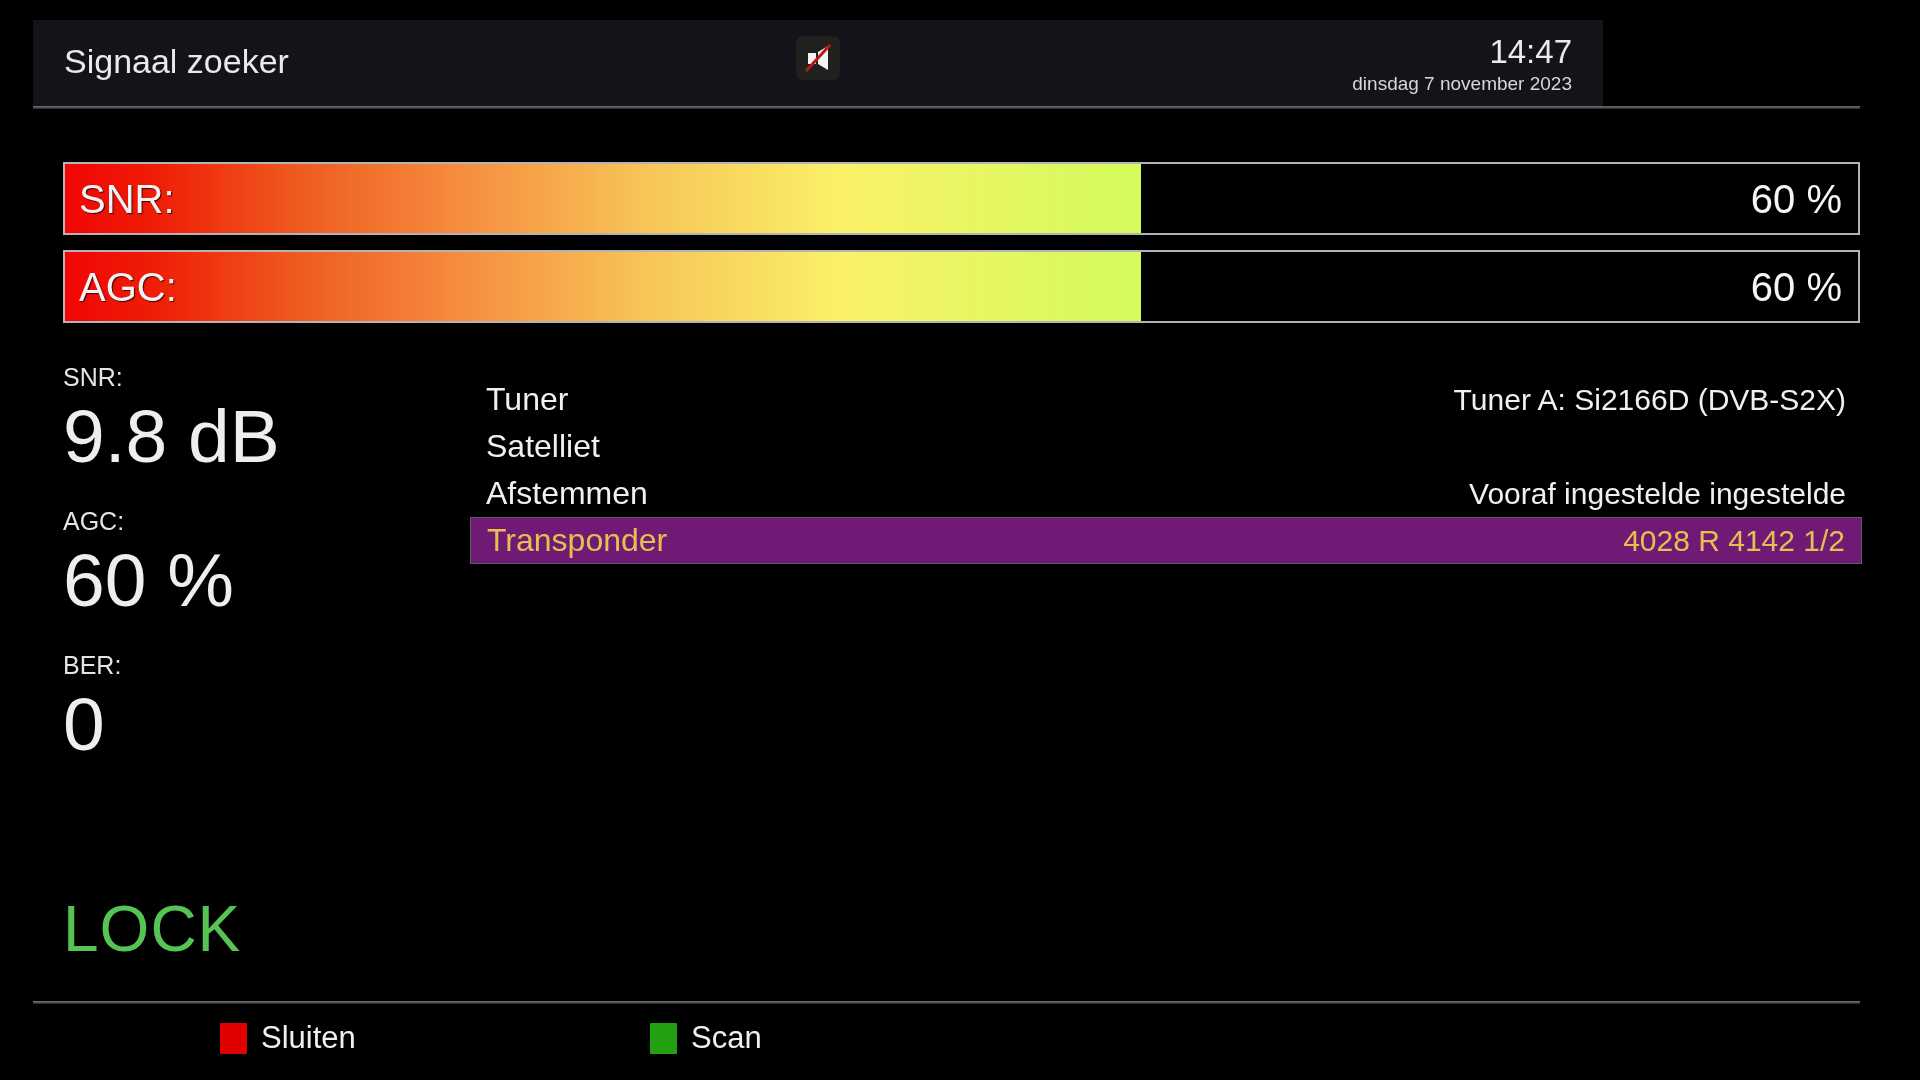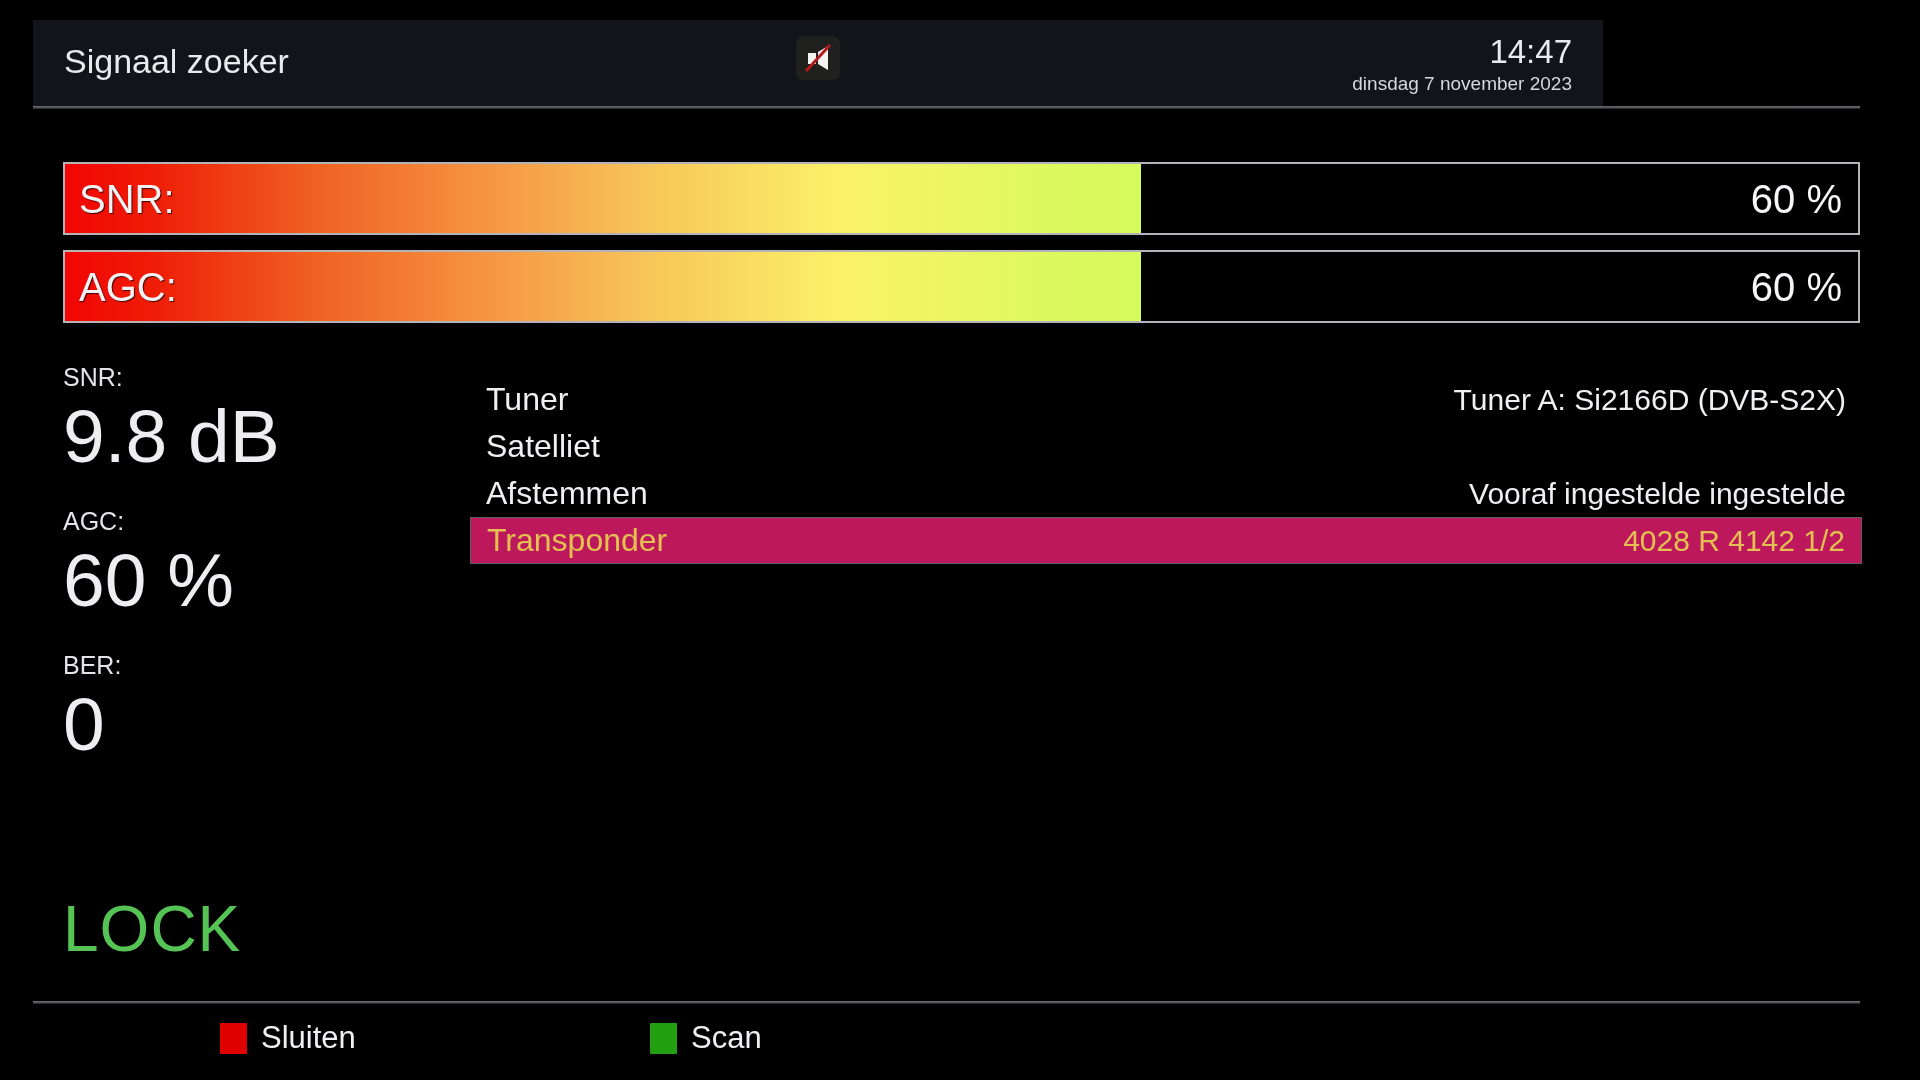--- a/index.html
+++ b/index.html
@@ -176,21 +176,21 @@
   .info-row {
     position: relative;
     height: 47px;
     display: flex;
     align-items: center;
     justify-content: space-between;
     padding: 0 16px;
     box-sizing: border-box;
   }
   .info-row.selected {
-    background: #be185d;
+    background: #701a75;
     border: 1px solid #5a5e6b;
   }
   .info-key {
     font-size: 32px;
     color: #f0f0f3;
     white-space: nowrap;
   }
   .info-val {
     font-size: 30px;
     color: #f0f0f3;

